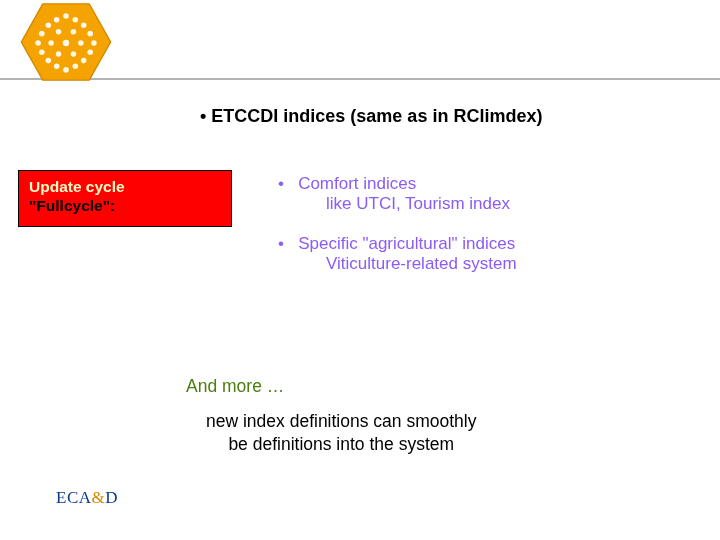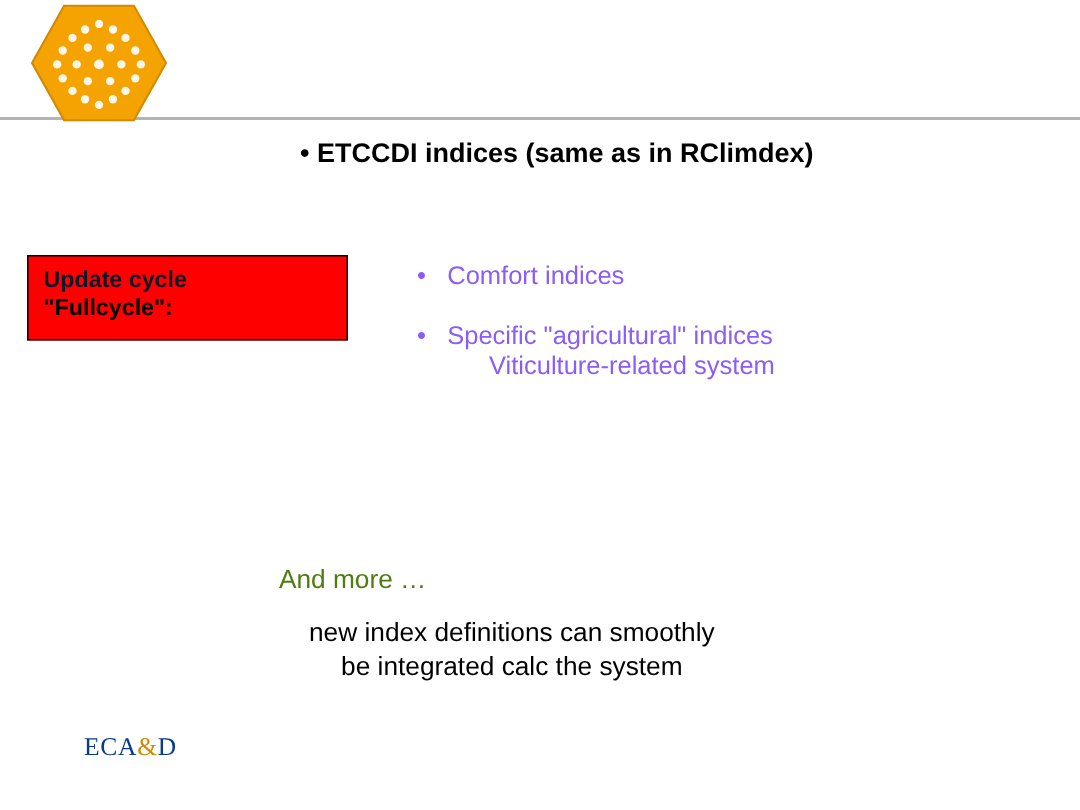--- a/index.html
+++ b/index.html
@@ -56,21 +56,21 @@
   .logo {
     position: absolute;
     top: 2px;
     left: 16px;
     width: 100px;
     height: 80px;
     z-index: 2;
   }
   .main {
     position: absolute;
-    top: 92px;
+    top: 106px;
     left: 0;
     width: 100%;
   }
   .toplist {
     margin: 0;
     padding: 0 0 0 200px;
     list-style: none;
   }
   .toplist li {
     font-size: 18px;
@@ -94,21 +94,21 @@
     width: 192px;
     background: #ff0000;
     color: #000;
     border: 1px solid #000;
     padding: 6px 10px 10px 10px;
     line-height: 1.25;
   }
   .panel-title {
     font-size: 15.5px;
     font-weight: bold;
-    color: #0f172a;
+    color: #fef9c3;
   }
   .panel-sub {
     font-size: 15.5px;
     font-weight: bold;
     color: #000;
   }
   .panel ul {
     list-style: none;
     margin: 10px 0 0 0;
     padding: 0;
@@ -242,33 +242,34 @@
 
     <div class="panel">
       <div class="panel-title">Update cycle</div>
       <div class="panel-sub">"Fullcycle":</div>
     </div>
 
     <div class="sub">
       <ul>
         <li>
           <span class="lead"><span class="dot"></span>&nbsp;&nbsp;<span>Comfort indices</span></span>
+          <span class="follow">like UTCI, Tourism index</span>
         </li>
         <li>
           <span class="lead"><span class="dot"></span>&nbsp;&nbsp;<span>Specific "agricultural" indices</span></span>
           <span class="follow">Viticulture-related system</span>
         </li>
       </ul>
     </div>
 
   </div>
 
   <div class="more">And more …</div>
   <div class="follow2">
     <span>new index definitions can smoothly</span><br>
-    <span>be integrated calc the system</span>
+    <span>be definitions into the system</span>
   </div>
 
   <div class="footer-logo">
     <span class="e">ECA</span><span class="amp">&amp;</span><span class="d">D</span>
   </div>
 
 </div>
 
 </body></html>

